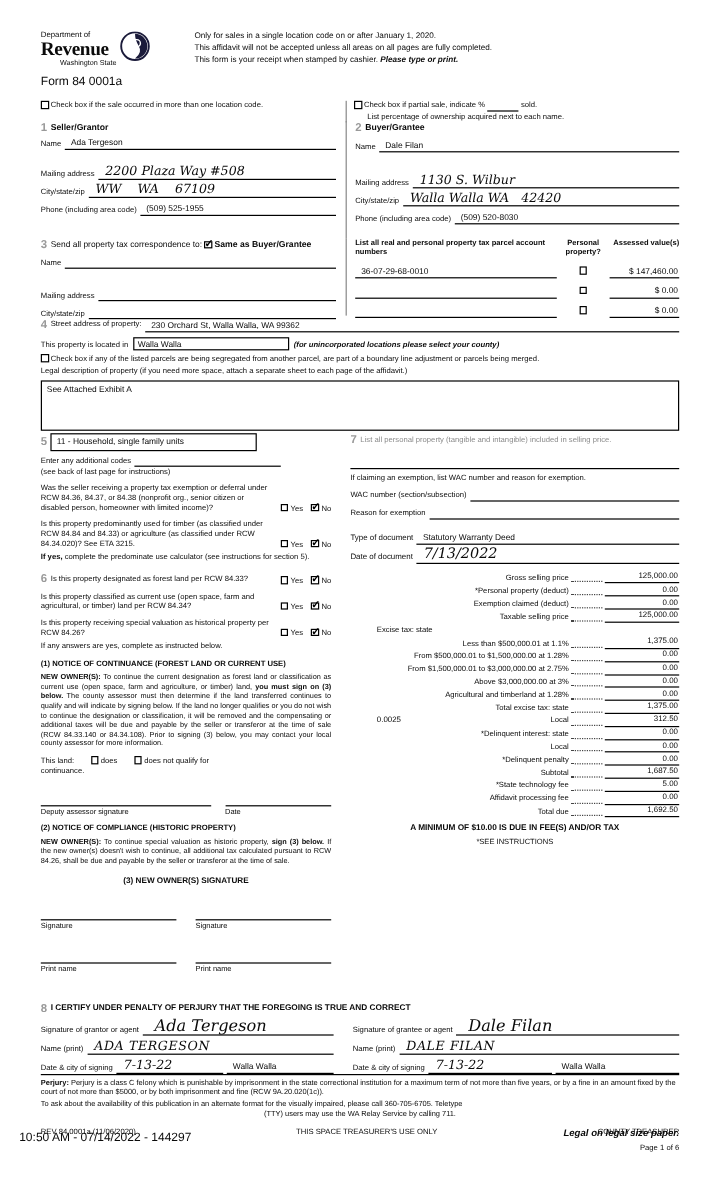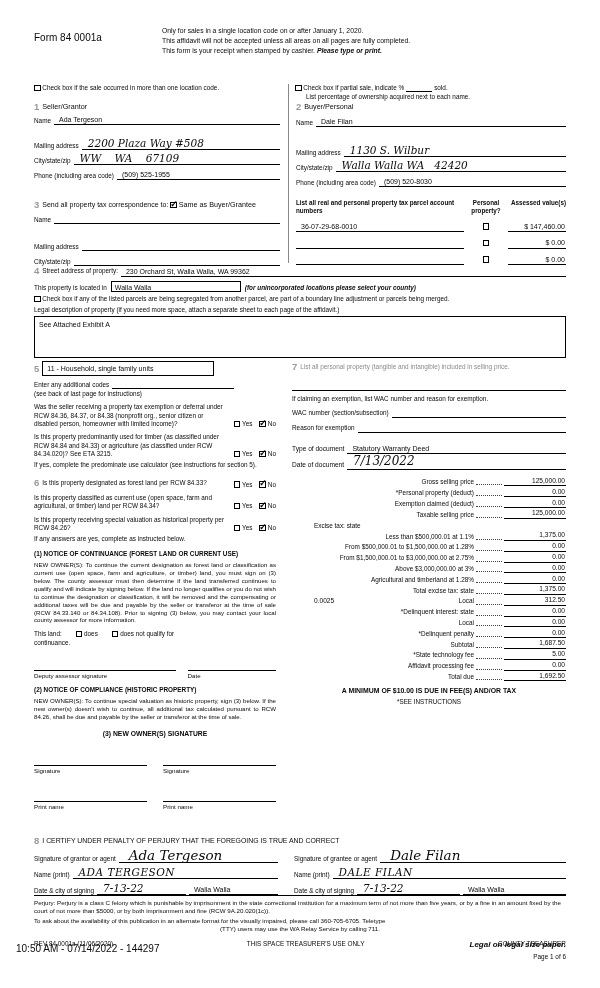--- a/index.html
+++ b/index.html
@@ -1,19 +1,19 @@
 <!DOCTYPE html>
 <html><head>
 <meta charset="utf-8">
 <style>
   *{margin:0;padding:0;box-sizing:border-box}
   html,body{background:#fff}
   body{width:600px;height:988px;font-family:"Liberation Sans",sans-serif;color:#0a0a0a;overflow:hidden}
   .page{width:600px;height:988px;padding:26px 34px 0;font-size:6.4px;line-height:1.3;position:relative;background:#fff}
-  b{font-weight:normal}
+  b{font-weight:bold}
   .sec-num{color:#999;font-weight:bold;font-size:9.5px;margin-right:3px;vertical-align:-1px}
   
   .cb{display:inline-block;width:6.5px;height:6.5px;border:1px solid #000;position:relative;vertical-align:-1px;flex:none;background:#fff}
   .cb.checked::after{content:"✓";position:absolute;left:-1px;top:-4px;font-size:9px;font-weight:bold;color:#000}
   
   .field{display:flex;align-items:flex-end}
   .fl{white-space:nowrap}
   .line{flex:1;border-bottom:1px solid #000;margin-left:3px;min-height:9px;position:relative}
   .typedv{position:absolute;bottom:0;left:5px;font-size:7px;white-space:pre}
   .handv{position:absolute;bottom:-1px;left:6px;font-family:"DejaVu Serif",serif;font-style:italic;font-size:10.5px;white-space:pre}
@@ -114,20 +114,34 @@
   .print-note{font-weight:bold;font-style:italic;font-size:8px}
   .page-no{font-size:6.4px;margin-top:3px}
 </style>
 </head>
 <body>
 
 <div class="page">
 
   <div class="header">
     <div class="brand">
+      <div class="brand-row">
+        <div>
+          <span class="dept-small">Department of</span>
+          <span class="dept-big">Revenue</span>
+          <span class="dept-sub">Washington State</span>
+        </div>
+        <span>
+          <svg width="25" height="25" viewBox="0 0 25 25">
+            <circle cx="12.5" cy="12.5" r="11.5" fill="#fff" stroke="#1b1b3a" stroke-width="1.6"></circle>
+            <path d="M12.5 2.2 a10.3 10.3 0 0 1 0 20.6 q 6.5-5.2 3.2-10.3 q -3.2-5.1 -3.2-10.3 z" fill="#1b1b3a"></path>
+            <path d="M9 7 h5 a3 3 0 0 1 0 6 h-2 l3 5" stroke="#fff" stroke-width="1.2" fill="none"></path>
+          </svg>
+        </span>
+      </div>
       <div class="form-no">Form 84 0001a</div>
     </div>
     <div class="title-block">
       <div class="note">Only for sales in a single location code on or after January 1, 2020.</div>
       <div class="note">This affidavit will not be accepted unless all areas on all pages are fully completed.</div>
       <div class="note"><span>This form is your receipt when stamped by cashier. </span><span class="bi">Please type or print.</span></div>
     </div>
   </div>
 
   <div class="topchecks">
@@ -166,21 +180,21 @@
           </span>
         </div>
       <div class="field" style="margin-top:6px">
           <span class="fl">Phone (including area code)</span>
           <span class="line">
             <span class="typedv">(509) 525-1955</span>
           </span>
         </div>
     </div>
     <div class="c-right">
-      <div class="sec-head"><span class="sec-num">2</span><b>Buyer/Personal</b></div>
+      <div class="sec-head"><span class="sec-num">2</span><b>Buyer/Grantee</b></div>
       <div class="field" style="margin-top:5px">
           <span class="fl">Name</span>
           <span class="line">
             <span class="typedv">Dale Filan</span>
           </span>
         </div>
       <div class="field" style="margin-top:21px">
           <span class="fl">Mailing address</span>
           <span class="line">
             <span class="handv">1130 S. Wilbur</span>

